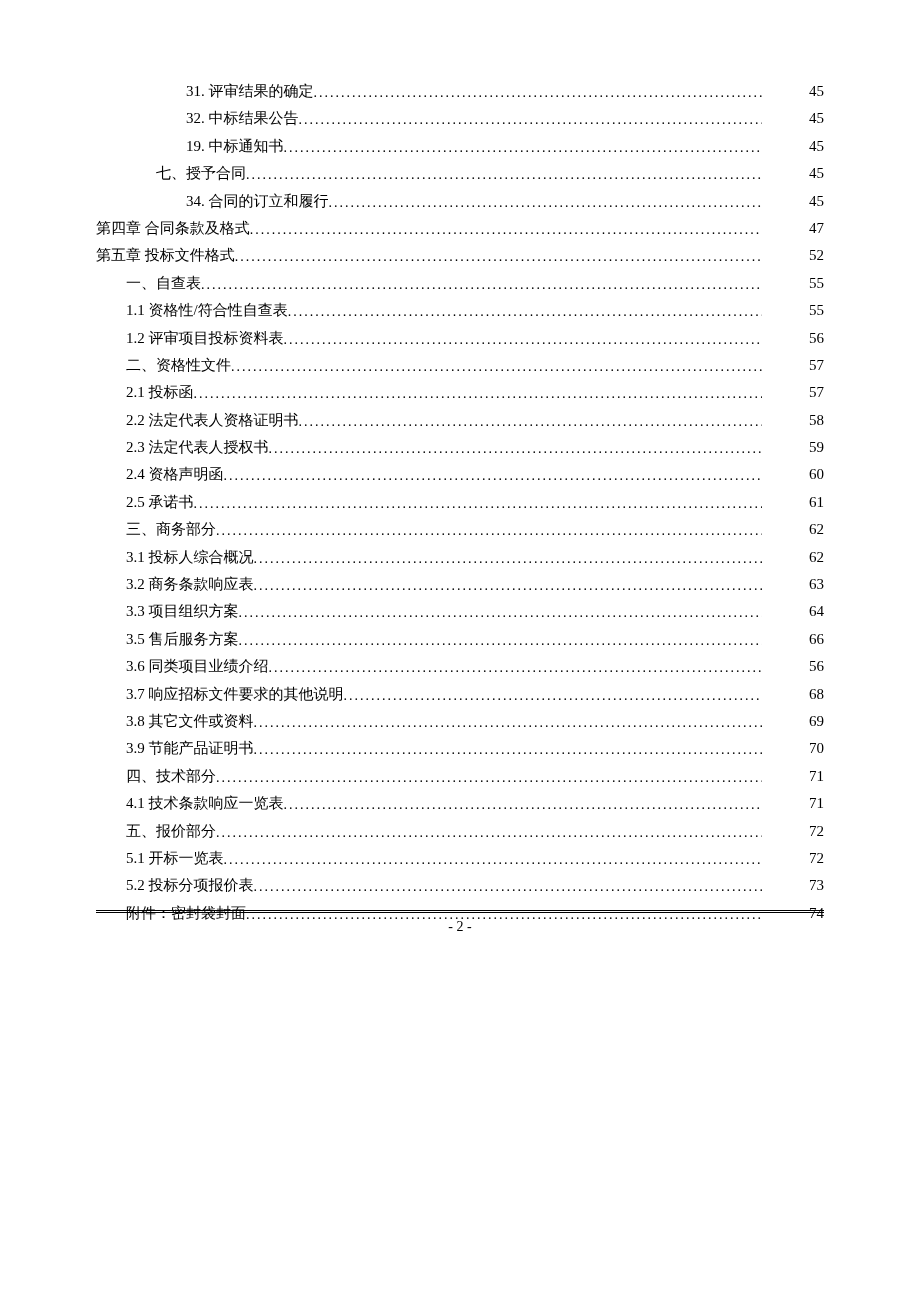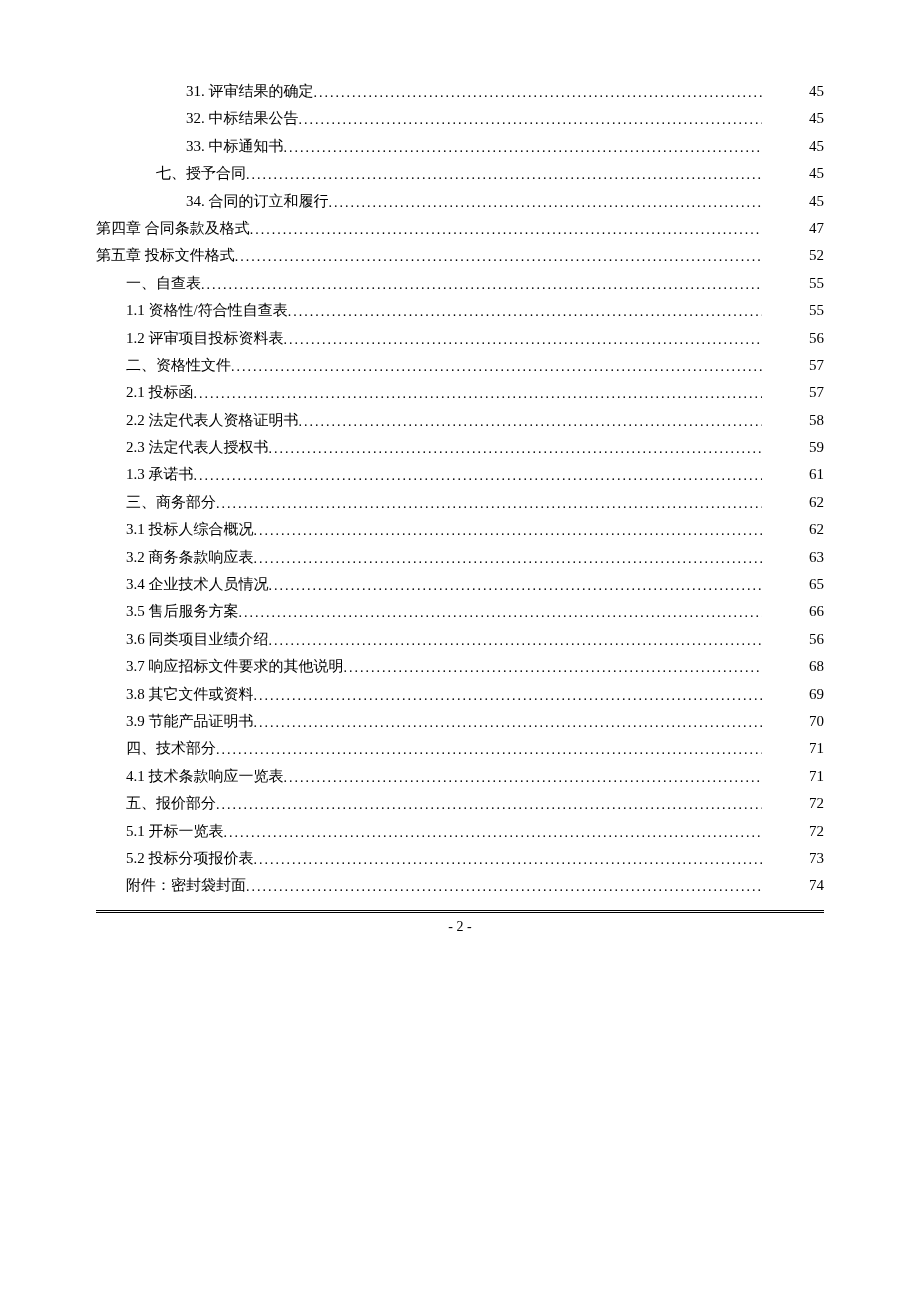--- a/index.html
+++ b/index.html
@@ -66,21 +66,21 @@
     <span class="toc-label">31. 评审结果的确定</span>
     <span class="toc-leader"></span>
     <span class="toc-page">45</span>
   </div>
       <div class="toc-row ind3">
     <span class="toc-label">32. 中标结果公告</span>
     <span class="toc-leader"></span>
     <span class="toc-page">45</span>
   </div>
       <div class="toc-row ind3">
-    <span class="toc-label">33. 中标通知书</span>
+    <span class="toc-label">19. 中标通知书</span>
     <span class="toc-leader"></span>
     <span class="toc-page">45</span>
   </div>
       <div class="toc-row ind2">
     <span class="toc-label">七、授予合同</span>
     <span class="toc-leader"></span>
     <span class="toc-page">45</span>
   </div>
       <div class="toc-row ind3">
     <span class="toc-label">34. 合同的订立和履行</span>
@@ -126,43 +126,48 @@
     <span class="toc-label">2.2 法定代表人资格证明书</span>
     <span class="toc-leader"></span>
     <span class="toc-page">58</span>
   </div>
       <div class="toc-row ind1">
     <span class="toc-label">2.3 法定代表人授权书</span>
     <span class="toc-leader"></span>
     <span class="toc-page">59</span>
   </div>
       <div class="toc-row ind1">
-    <span class="toc-label">1.3 承诺书</span>
+    <span class="toc-label">2.4 资格声明函</span>
+    <span class="toc-leader"></span>
+    <span class="toc-page">60</span>
+  </div>
+      <div class="toc-row ind1">
+    <span class="toc-label">2.5 承诺书</span>
     <span class="toc-leader"></span>
     <span class="toc-page">61</span>
   </div>
       <div class="toc-row ind1">
     <span class="toc-label">三、商务部分</span>
     <span class="toc-leader"></span>
     <span class="toc-page">62</span>
   </div>
       <div class="toc-row ind1">
     <span class="toc-label">3.1 投标人综合概况</span>
     <span class="toc-leader"></span>
     <span class="toc-page">62</span>
   </div>
       <div class="toc-row ind1">
     <span class="toc-label">3.2 商务条款响应表</span>
     <span class="toc-leader"></span>
     <span class="toc-page">63</span>
   </div>
       <div class="toc-row ind1">
-    <span class="toc-label">3.4 企业技术人员情况</span>
-    <span class="toc-leader"></span>
-    <span class="toc-page">65</span>
+    <span class="toc-label">3.3 项目组织方案</span>
+    <span class="toc-leader"></span>
+    <span class="toc-page">64</span>
   </div>
       <div class="toc-row ind1">
     <span class="toc-label">3.5 售后服务方案</span>
     <span class="toc-leader"></span>
     <span class="toc-page">66</span>
   </div>
       <div class="toc-row ind1">
     <span class="toc-label">3.6 同类项目业绩介绍</span>
     <span class="toc-leader"></span>
     <span class="toc-page">56</span>

